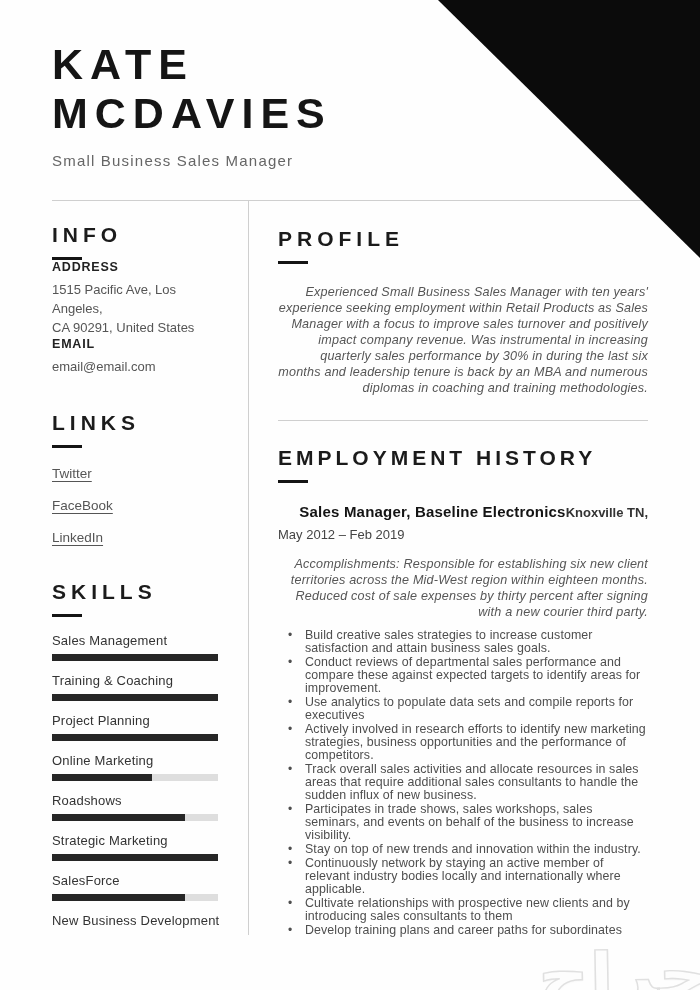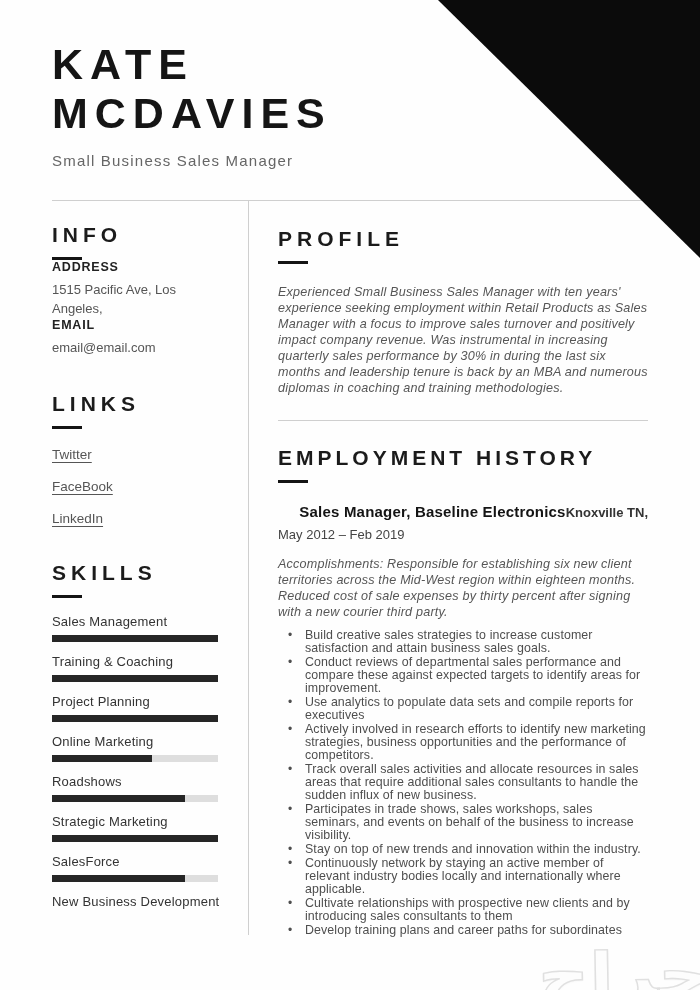--- a/index.html
+++ b/index.html
@@ -75,21 +75,21 @@
   .skills-list { margin-top:16px; }
   .skill-item { margin-bottom:12px; }
   .skill-label { font-size:13px; color:#333; margin-bottom:6px; letter-spacing:0.2px; }
   .skill-track { width:166px; height:7px; background:#dedede; }
   .skill-fill { height:7px; background:#262626; }
 
   
   .profile-section { margin-top:26px; }
   .body-italic {
     font-size:12.6px; font-style:italic; color:#565656;
-    line-height:16px; letter-spacing:0.2px;
+    line-height:16px; letter-spacing:0.2px;text-align:right;
   }
   .profile-text { margin-top:20px; }
   .section-rule { margin-top:24px; width:370px; height:1px; background:#cfcfcf; border:0; }
   .employment-section { margin-top:24px; }
   .job-header {
     margin-top:20px; display:flex; justify-content:flex-end;
     align-items:baseline;
   }
   .job-title { font-size:15px; font-weight:bold; color:#141414; letter-spacing:0.2px; }
   .job-location { font-size:13px; color:#333; font-weight:bold; white-space:nowrap; }
@@ -140,20 +140,21 @@
   <div class="divider-vertical"></div>
 
   <div class="col-left">
 
     <div class="info-section">
       <div class="section-heading">INFO</div>
       <div class="heading-underline"></div>
       <div class="field-label">ADDRESS</div>
       <div class="field-value">
         <div>1515 Pacific Ave, Los Angeles,</div>
+        <div>CA 90291, United States</div>
       </div>
       <div class="field-label">EMAIL</div>
       <div class="field-value">email@email.com</div>
     </div>
 
     <div class="links-section">
       <div class="section-heading">LINKS</div>
       <div class="heading-underline"></div>
       <div class="links-list">
           <a href="#">Twitter</a>

